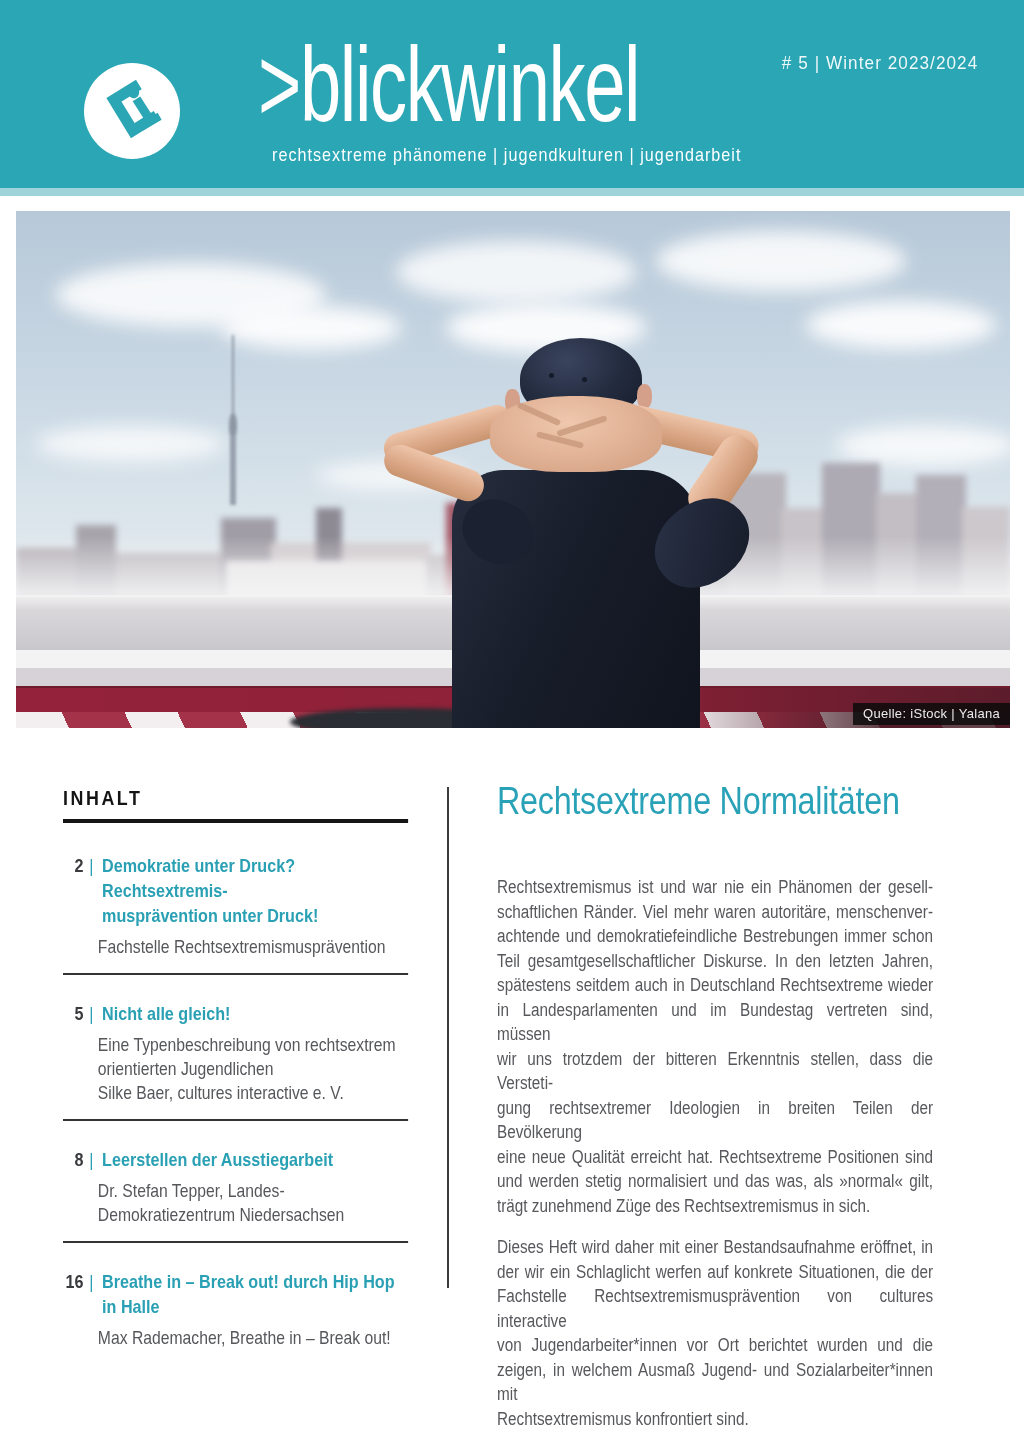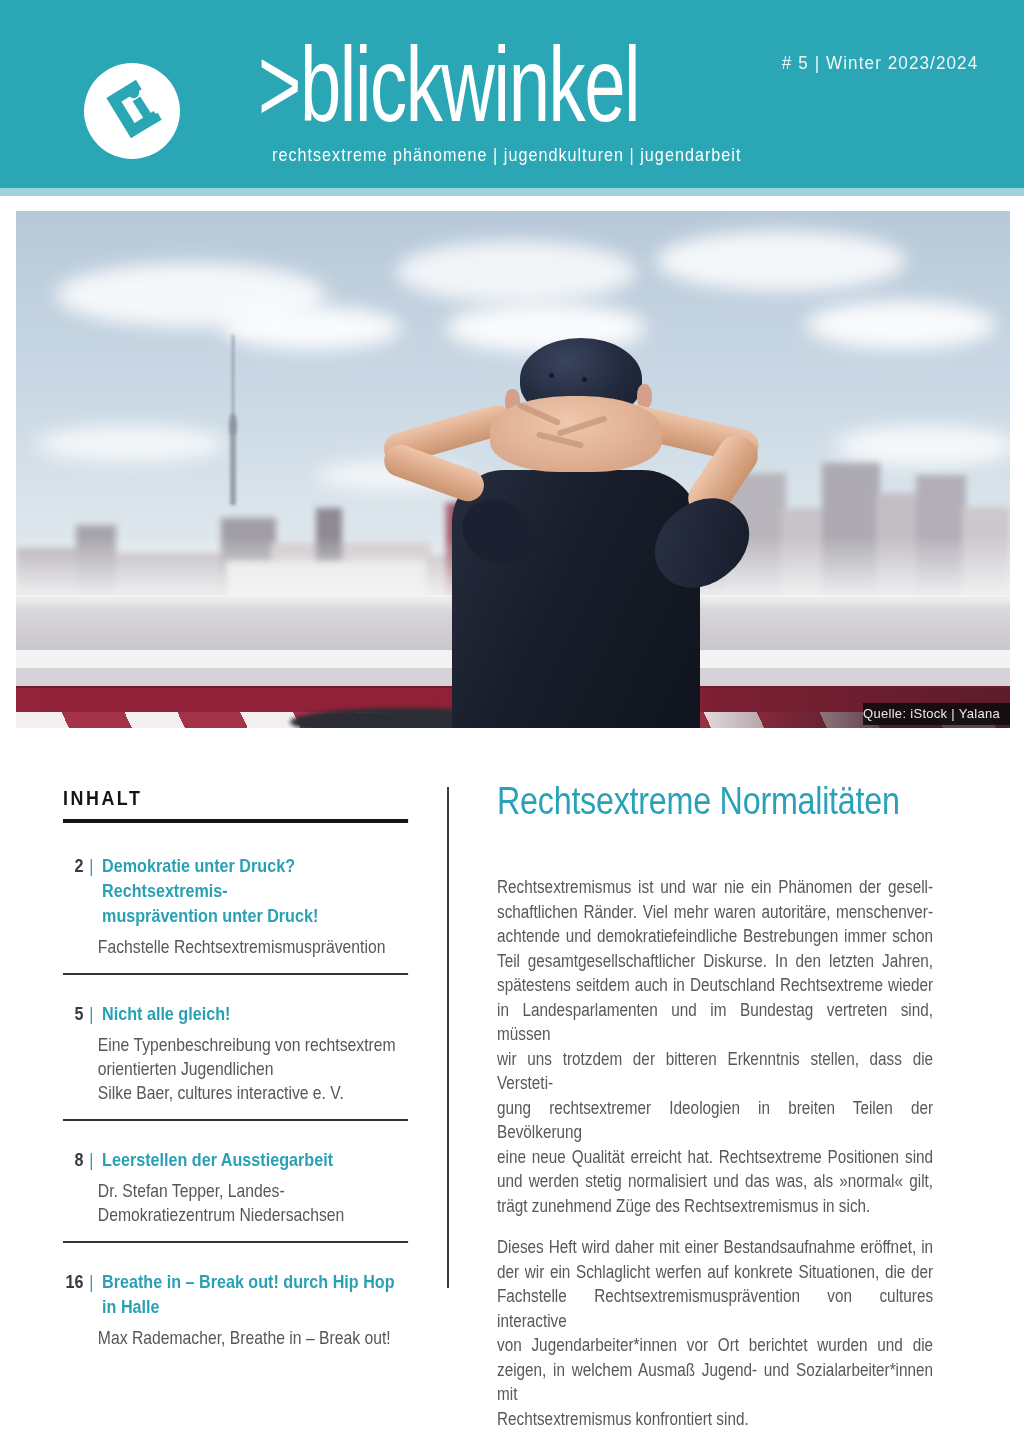--- a/index.html
+++ b/index.html
@@ -66,21 +66,21 @@
     border-radius:52% 52% 46% 46%;
     background:radial-gradient(ellipse at 38% 28%,#3a445e 0%,#222a3d 55%,#161c2b 100%);}
   .eyelet{position:absolute;width:5px;height:5px;border-radius:50%;background:#0e1320;z-index:5;opacity:.8;}
   .ear{position:absolute;width:15px;height:25px;border-radius:45%;background:#d5a089;z-index:4;}
   .hands{position:absolute;left:474px;top:185px;width:172px;height:76px;z-index:7;
     border-radius:46% 46% 40% 40%;
     background:radial-gradient(ellipse at 45% 35%,#efc8ad 0%,#e0b094 55%,#cf9c7c 100%);}
   .finger{position:absolute;z-index:8;background:#c6957a;border-radius:4px;opacity:.75;}
 
   .credit{position:absolute;right:0;bottom:3px;z-index:10;background:rgba(10,10,10,.85);
-    color:#eceaea;font-size:13px;letter-spacing:.3px;padding:3px 10px 4px 0;}
+    color:#eceaea;font-size:13px;letter-spacing:.3px;padding:3px 10px 4px 10px;}
 
   
   .toc{position:absolute;left:63px;top:786px;width:406px;transform:scaleX(.85);transform-origin:left top;}
   .toc-heading{font-size:21px;font-weight:700;letter-spacing:3px;color:#141414;}
   .toc-rule{height:4px;background:#151515;margin-top:9px;}
   .toc-item{margin-top:26px;}
   .toc-item.first{margin-top:30px;}
   .toc-title-row{display:flex;align-items:flex-start;}
   .toc-num{min-width:24px;text-align:right;font-size:19px;line-height:25px;font-weight:700;color:#3a3b3e;}
   .toc-sep{color:#2aa0b4;font-size:19px;line-height:25px;font-weight:400;margin:0 10px 0 7px;}

